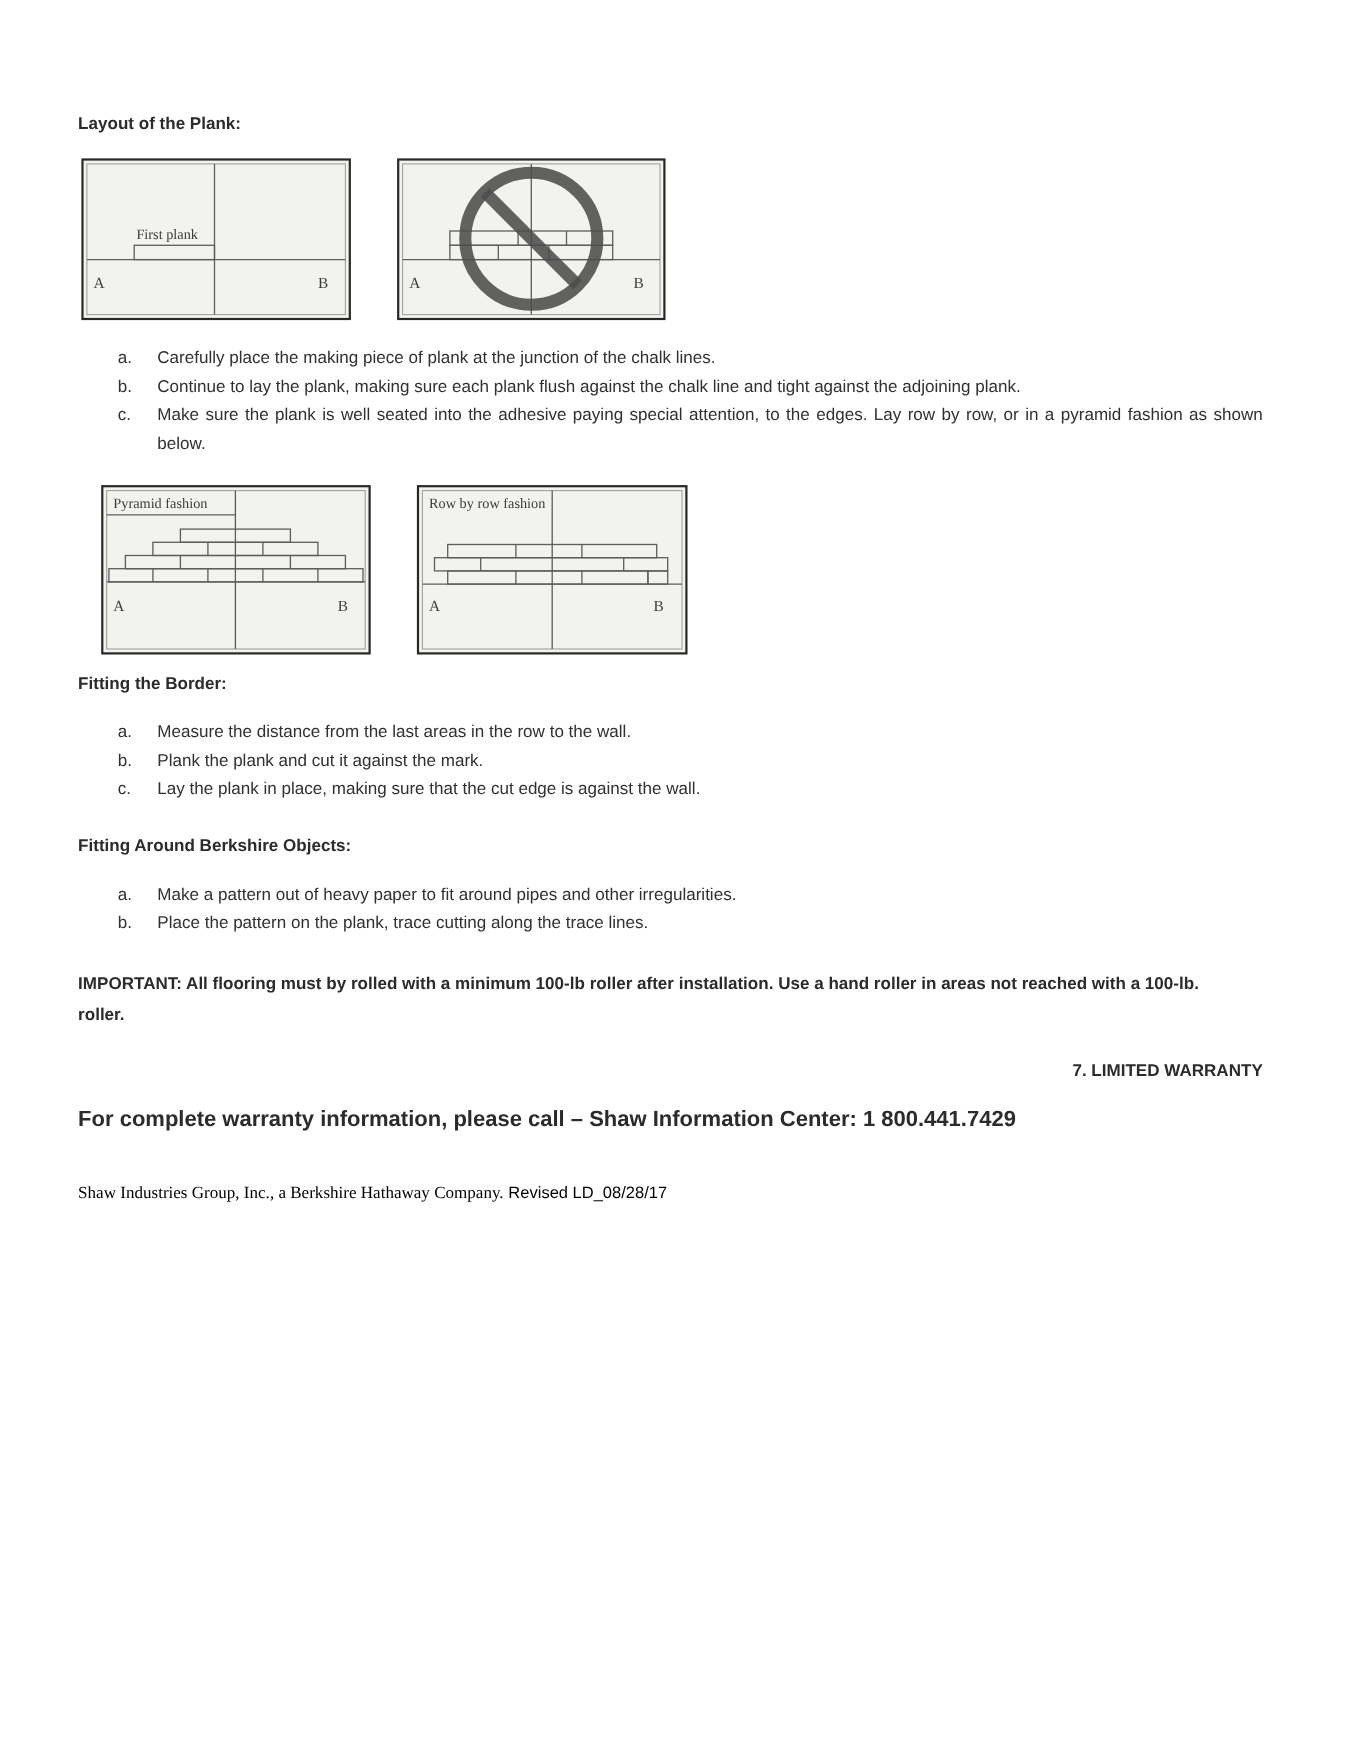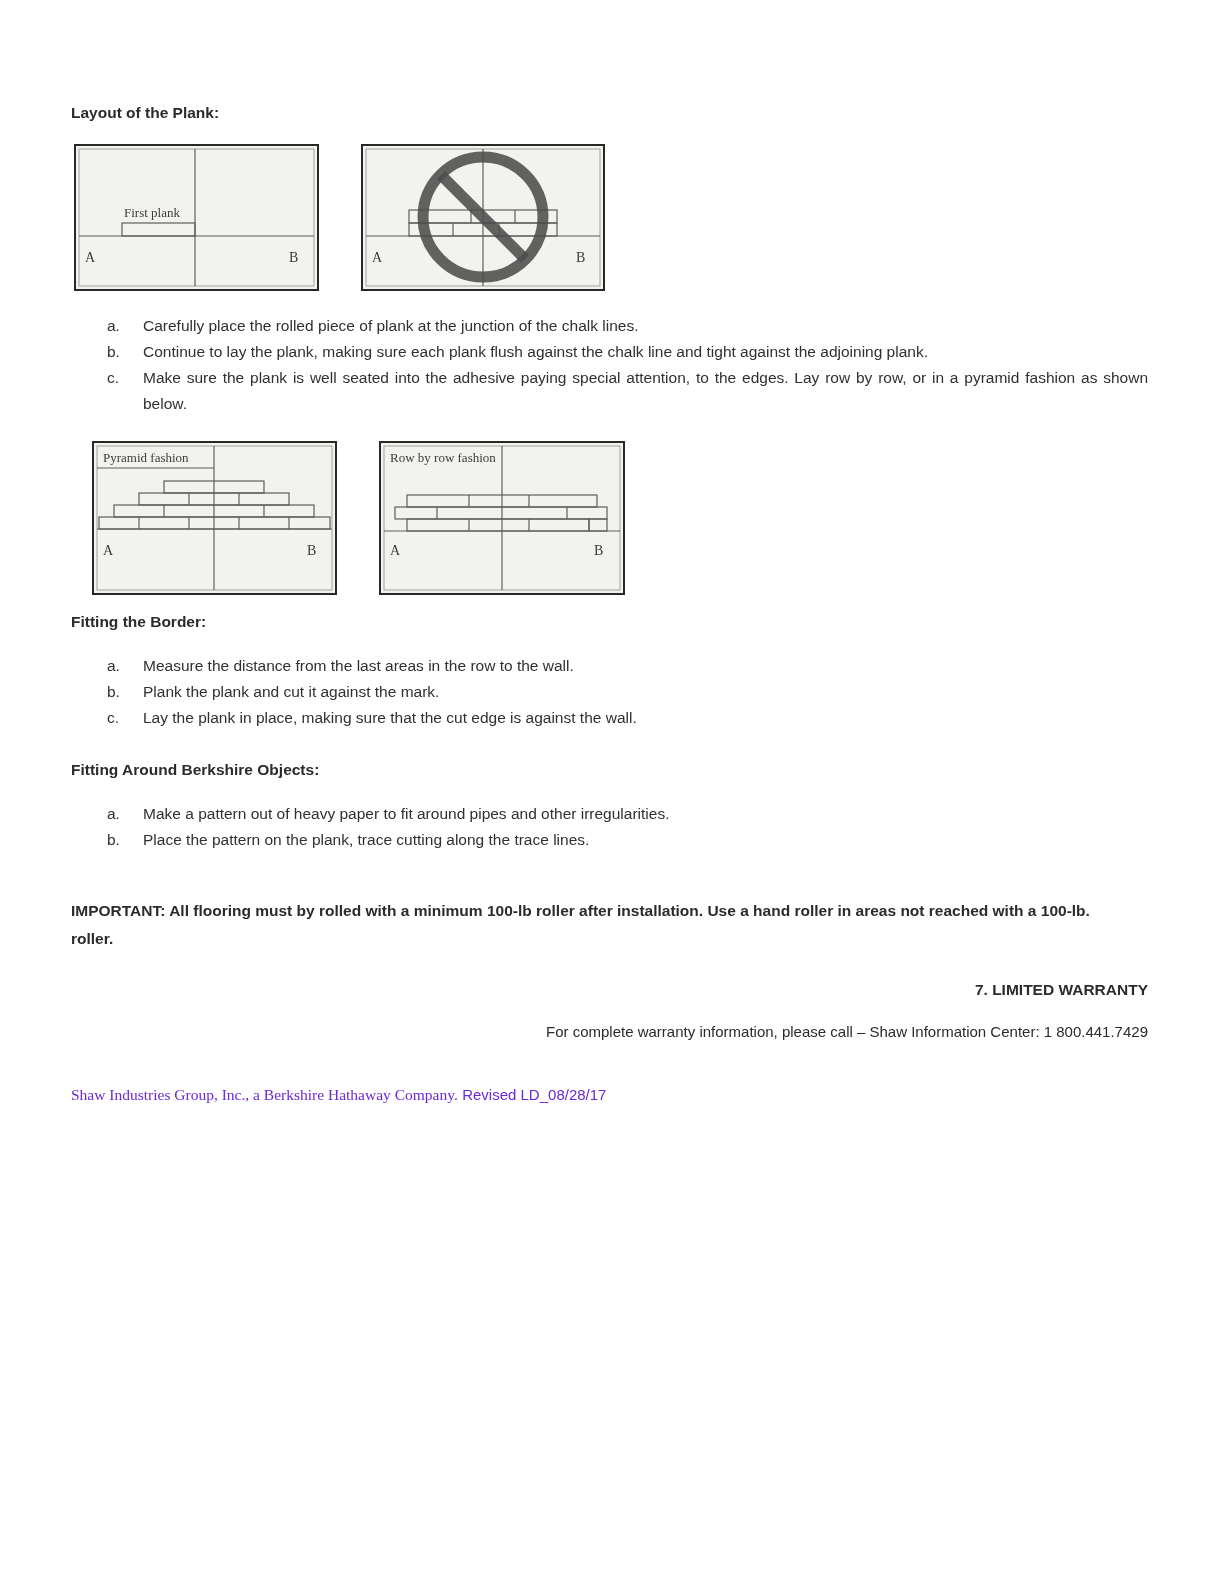--- a/index.html
+++ b/index.html
@@ -31,28 +31,28 @@
   ol.steps .marker { flex:0 0 36px; }
   ol.steps .txt { flex:1; text-align:justify; }
 
   .row2 { margin-top:24px;margin-left:21px; }
   .h-border { margin-top:18px; }
   .steps-border { margin-top:20px; }
   .h-irregular { margin-top:30px; }
   .steps-irregular { margin-top:20px; }
 
   .important {
-    margin-top:44px; font-size:15.5px; font-weight:700;
+    margin-top:28px; font-size:15.5px; font-weight:700;
     line-height:28px; color:#2b2b2b; max-width:1048px;
   }
   .h-warranty { margin-top:28px;text-align:right; }
   .warranty-info {
-    margin-top:24px; font-size:15px; font-weight:400; color:#2b2b2b;text-align:right;
-  }
-  .footer-line { margin-top:46px; font-size:15.5px; color:#6d28d9; }
+    margin-top:24px; font-size:20px; font-weight:700; color:#2b2b2b;
+  }
+  .footer-line { margin-top:46px; font-size:15.5px; color:#000000; }
   .footer-serif { font-family:"Liberation Serif", serif; }
   .footer-sans { font-family:"Liberation Sans", sans-serif; font-size:15px; }
 </style>
 </head>
 <body>
 
 <div class="page">
 
   <h2 class="sec-heading">Layout of the Plank:</h2>
 
@@ -88,21 +88,21 @@
         <text class="corner" x="9" y="116">A</text>
         <text class="corner" x="213" y="116">B</text>
       </svg>
     </div>
 
   </div>
 
   <ol class="steps">
     <li>
       <span class="marker">a.</span>
-      <span class="txt">Carefully place the rolled piece of plank at the junction of the chalk lines.</span>
+      <span class="txt">Carefully place the making piece of plank at the junction of the chalk lines.</span>
     </li>
     <li>
       <span class="marker">b.</span>
       <span class="txt">Continue to lay the plank, making sure each plank flush against the chalk line and tight against the adjoining plank.</span>
     </li>
     <li>
       <span class="marker">c.</span>
       <span class="txt">Make sure the plank is well seated into the adhesive paying special attention, to the edges. Lay row by row, or in a pyramid fashion as shown below.</span>
     </li>
   </ol>

